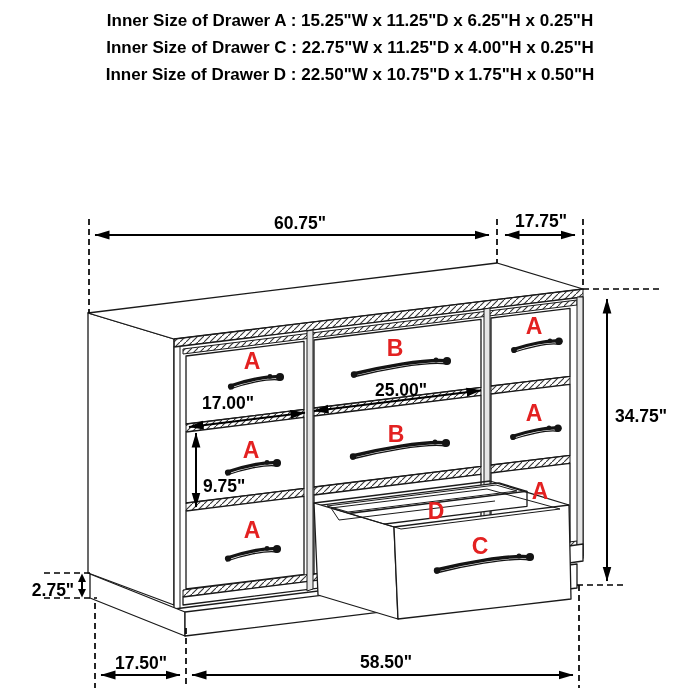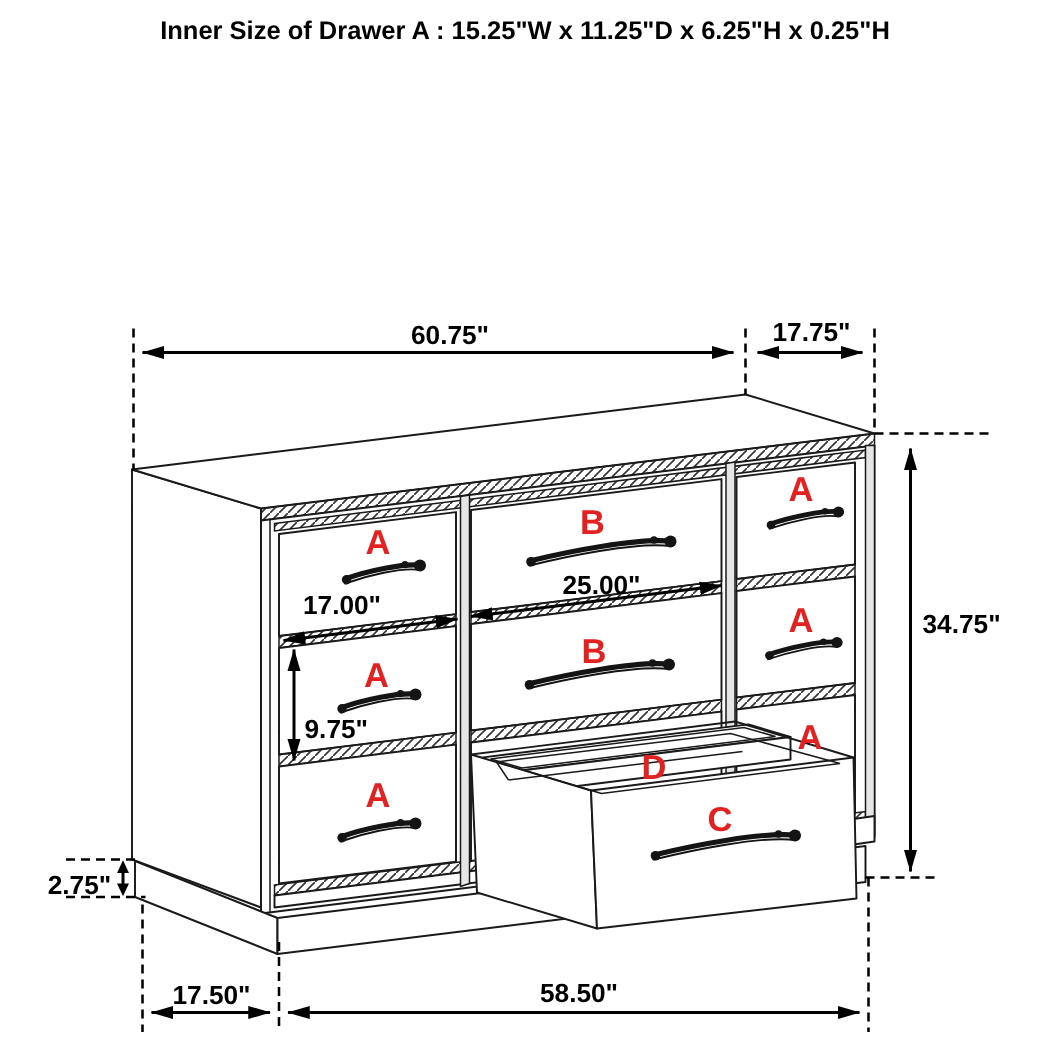--- a/index.html
+++ b/index.html
@@ -21,20 +21,22 @@
   .handle path{stroke:#141414;fill:none;stroke-linecap:round;}
   .handle circle{fill:#141414;stroke:none;}
 </style>
 </head>
 <body>
 
 <div class="page">
 
   <div class="hdr">
     <div>Inner Size of Drawer A : 15.25"W x 11.25"D x 6.25"H x 0.25"H</div>
+    <div>Inner Size of Drawer C : 22.75"W x 11.25"D x 4.00"H x 0.25"H</div>
+    <div>Inner Size of Drawer D : 22.50"W x 10.75"D x 1.75"H x 0.50"H</div>
   </div>
 
   <svg width="700" height="700" viewBox="0 0 700 700">
     <defs>
       <pattern id="hatch" width="6" height="6" patternUnits="userSpaceOnUse">
         <path d="M0,6 L6,0" stroke="#333" stroke-width="1.1"></path>
       </pattern>
       <marker id="ah" markerUnits="userSpaceOnUse" markerWidth="16" markerHeight="12" refX="14.5" refY="5" orient="auto-start-reverse">
         <path d="M0,0.6 L15,5 L0,9.4 Z" fill="#000"></path>
       </marker>

